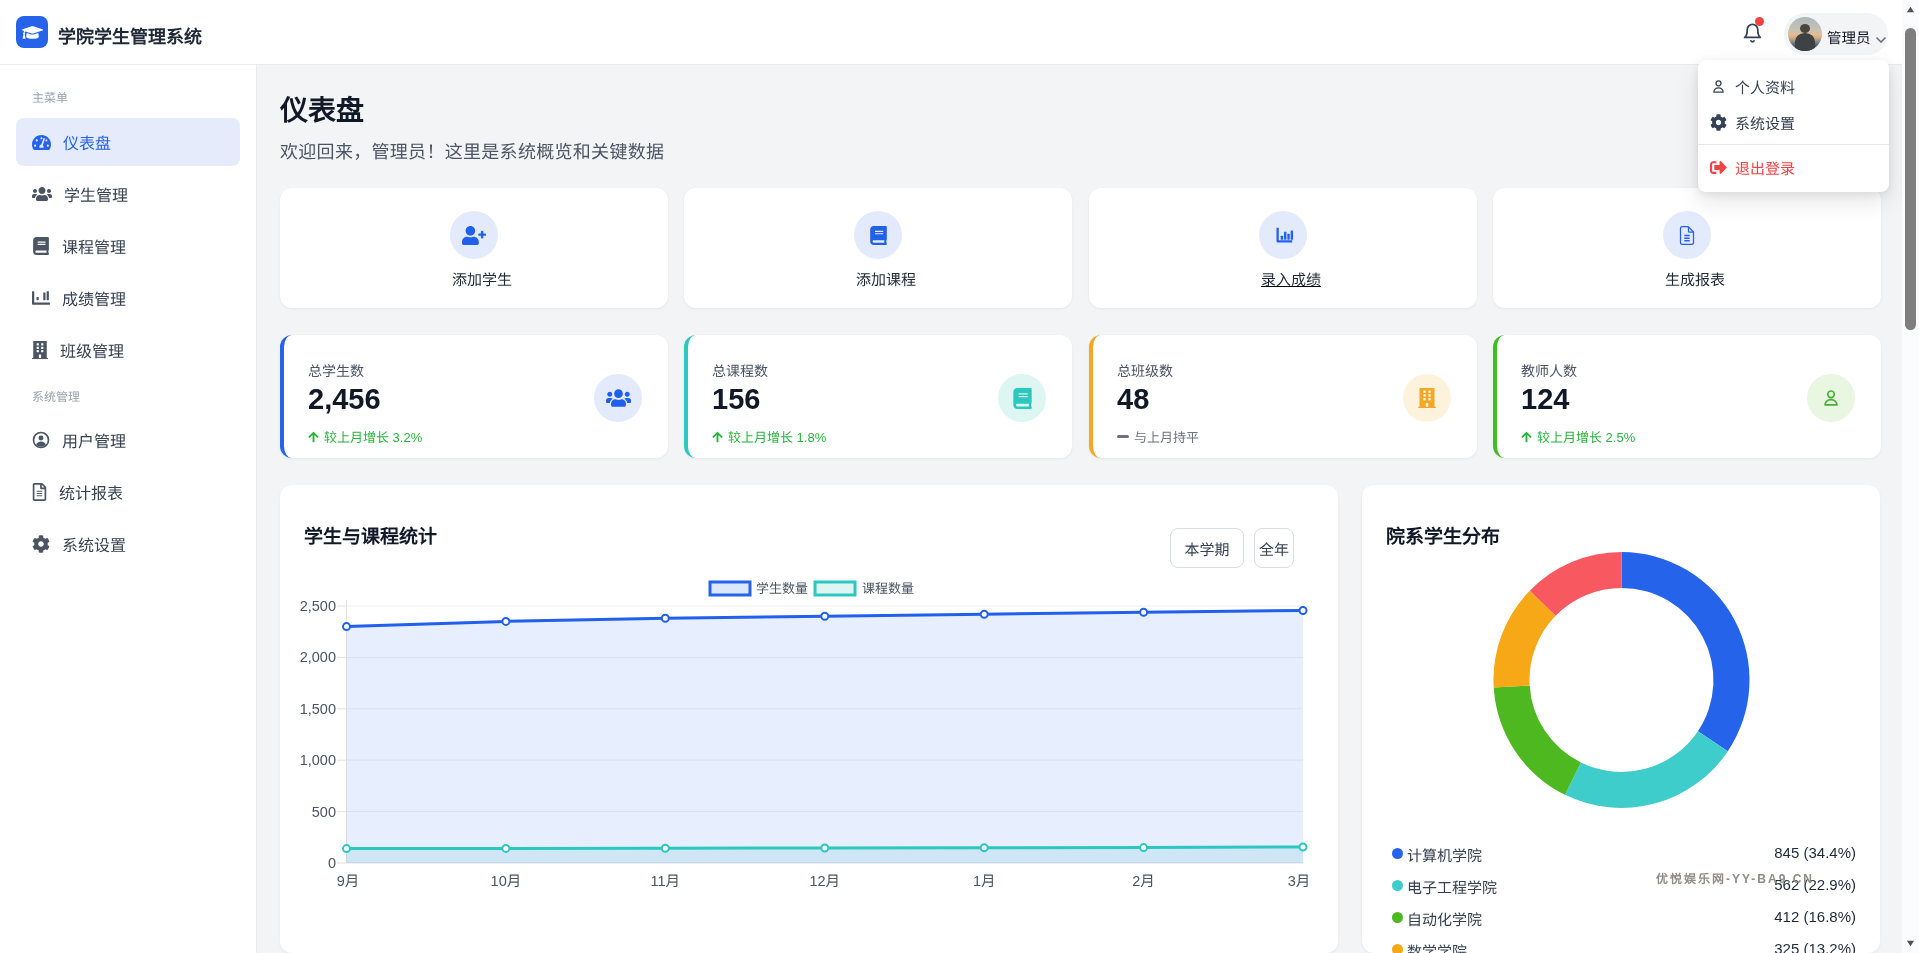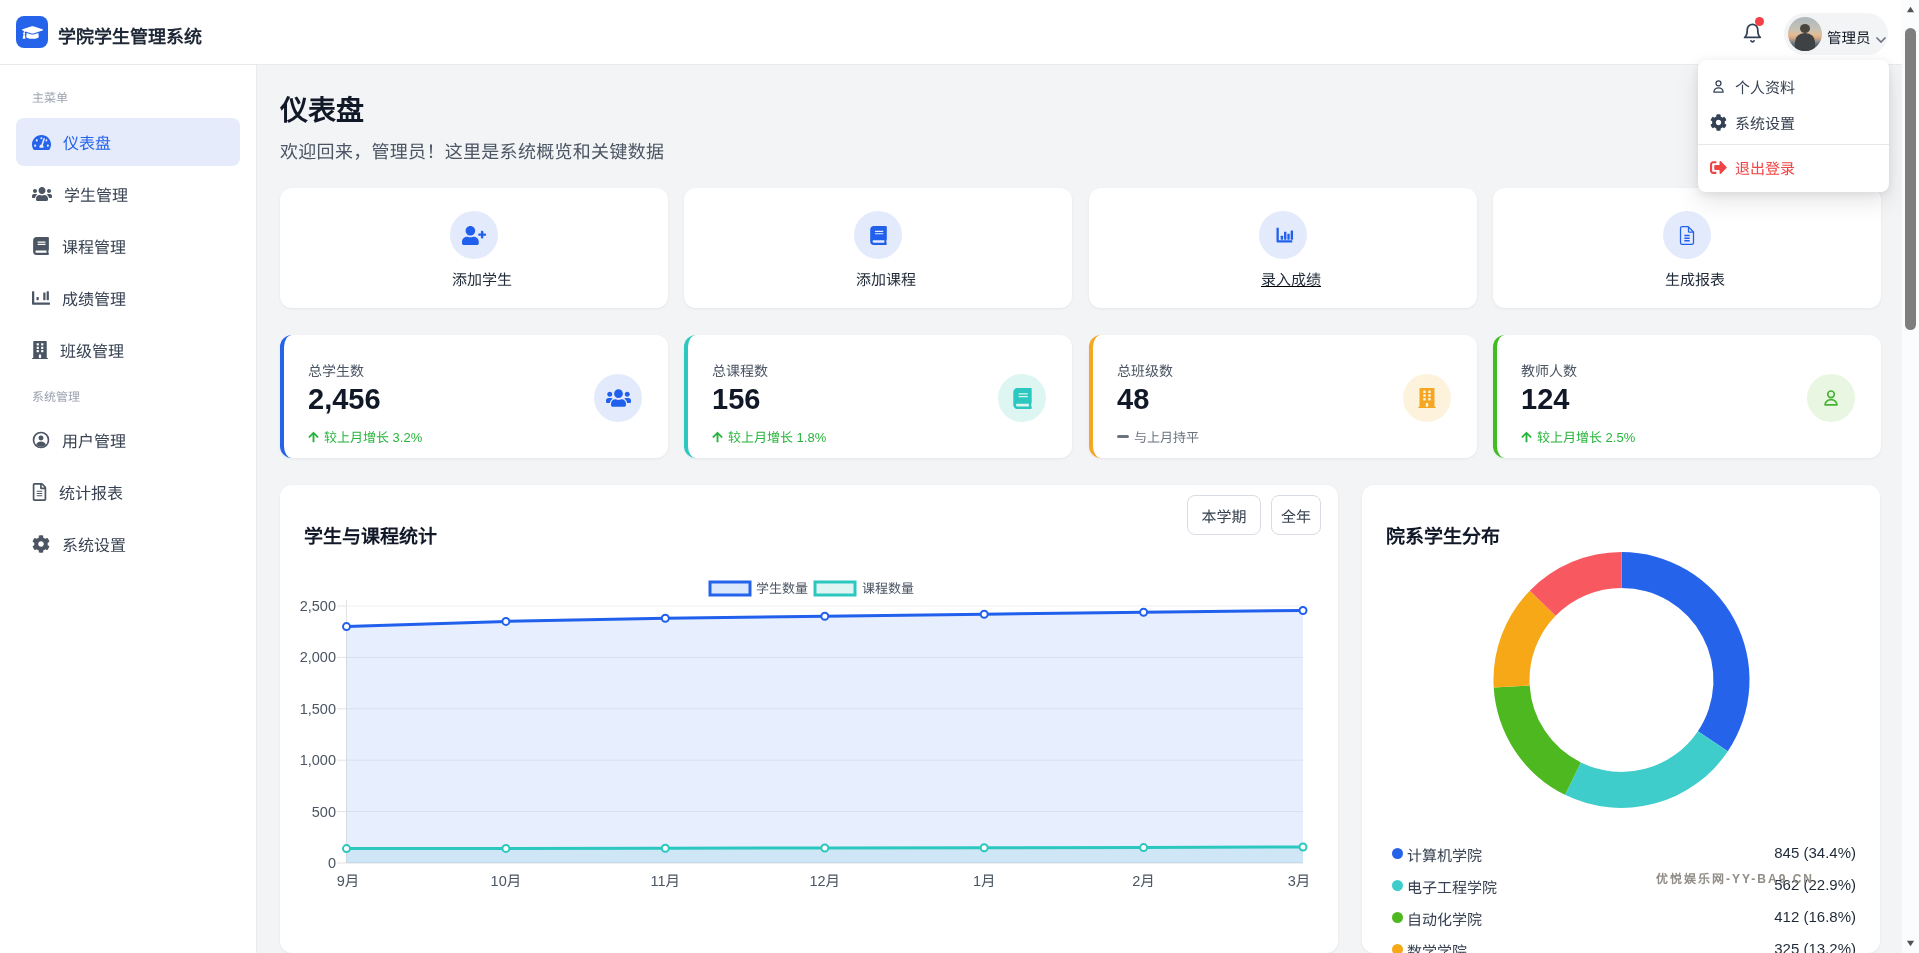--- a/index.html
+++ b/index.html
@@ -32,21 +32,21 @@
 .acircle { width:48px; height:48px; border-radius:50%; background:#e3eafc; margin:23px auto 0 auto; display:flex; align-items:center; justify-content:center; }
 .albl { margin-top:9px; font-size:15px; color:#1f2937;padding-left:16px; }
 .scard { position:absolute; top:335px; width:388px; height:123px; background:#fff; border-radius:12px; box-shadow:0 1px 3px rgba(16,24,40,.06); border-left:4px solid #2563eb;padding-left:34px; }
 .st { position:absolute; left:24px; top:25px; font-size:14px; color:#4b5563; }
 .sv { position:absolute; left:24px; top:48px; font-size:29px; font-weight:bold; color:#111827; }
 .sc { position:absolute; left:24px; top:92px; font-size:13px; color:#28b43c; display:flex; align-items:center; gap:5px; }
 .sc.gray { color:#6b7280; }
 .sicon { position:absolute; right:26px; top:39px; width:48px; height:48px; border-radius:50%; display:flex; align-items:center; justify-content:center; }
 .panel { position:absolute; top:485px; background:#fff; border-radius:12px; box-shadow:0 1px 3px rgba(16,24,40,.06); }
 .ptitle { position:absolute; left:24px; top:36px; font-size:19px; font-weight:bold; color:#111827; }
-.btn { position:absolute; top:10px; height:40px; border:1px solid #d8dce3; border-radius:8px; background:#fff; font-size:15px; color:#374151; display:flex; align-items:center; justify-content:center; font-family:"Liberation Sans",sans-serif;margin-left:17px; }
+.btn { position:absolute; top:43px; height:40px; border:1px solid #d8dce3; border-radius:8px; background:#fff; font-size:15px; color:#374151; display:flex; align-items:center; justify-content:center; font-family:"Liberation Sans",sans-serif; }
 
 .dropdown { position:absolute; left:1698px; top:60px; width:191px; height:132px; background:#fff; border-radius:8px; box-shadow:0 10px 25px rgba(0,0,0,.1),0 2px 8px rgba(0,0,0,.08); z-index:50; padding-top:8px; }
 .ditem { height:36px; display:flex; align-items:center; padding-left:12px; font-size:15px; color:#374151; }
 .ditem svg { margin-right:8px; }
 .ddiv { height:1px; background:#e5e7eb; margin:4px 0; }
 .ditem.red { color:#ef4444; }
 
 .drow { position:absolute; left:1386px; width:470px; height:20px; font-size:15px; }
 .drow .dot { position:absolute; left:6px; top:5px; width:11px; height:11px; border-radius:50%; }
 .drow .nm { position:absolute; left:21px; top:1px; color:#374151; }
@@ -225,21 +225,21 @@
       <svg width="22" height="22" viewBox="0 0 24 24" fill="none" stroke="#45b431" stroke-width="1.8">
         <circle cx="12" cy="8" r="3.6"></circle>
         <path d="M5.5 19.5c0-3.3 2.9-5.8 6.5-5.8s6.5 2.5 6.5 5.8z" stroke-linejoin="round"></path>
       </svg>
     </div>
 </div>
 
 <div class="panel" style="left:280px; width:1058px; height:468px;">
   <div class="ptitle">学生与课程统计</div>
   <div class="btn" style="left:890px; width:74px;">本学期</div>
-  <div class="btn" style="left:974px; width:50px;">全年</div>
+  <div class="btn" style="left:974px; width:40px;">全年</div>
 </div>
 <svg style="position:absolute; left:280px; top:485px; z-index:5;" width="1058" height="468" viewBox="280 485 1058 468" font-family="Liberation Sans,sans-serif">
 
   <rect x="710" y="582" width="40" height="13" fill="#dbe7fb" stroke="#2563eb" stroke-width="3"></rect>
   <text x="756" y="593" font-size="13" fill="#4b5563">学生数量</text>
   <rect x="815" y="582" width="40" height="13" fill="#dff5f3" stroke="#2cc8bf" stroke-width="3"></rect>
   <text x="862" y="593" font-size="13" fill="#4b5563">课程数量</text>
 
   <g stroke="#efefef" stroke-width="1">
     <line x1="346.5" y1="606" x2="1303" y2="606"></line>

